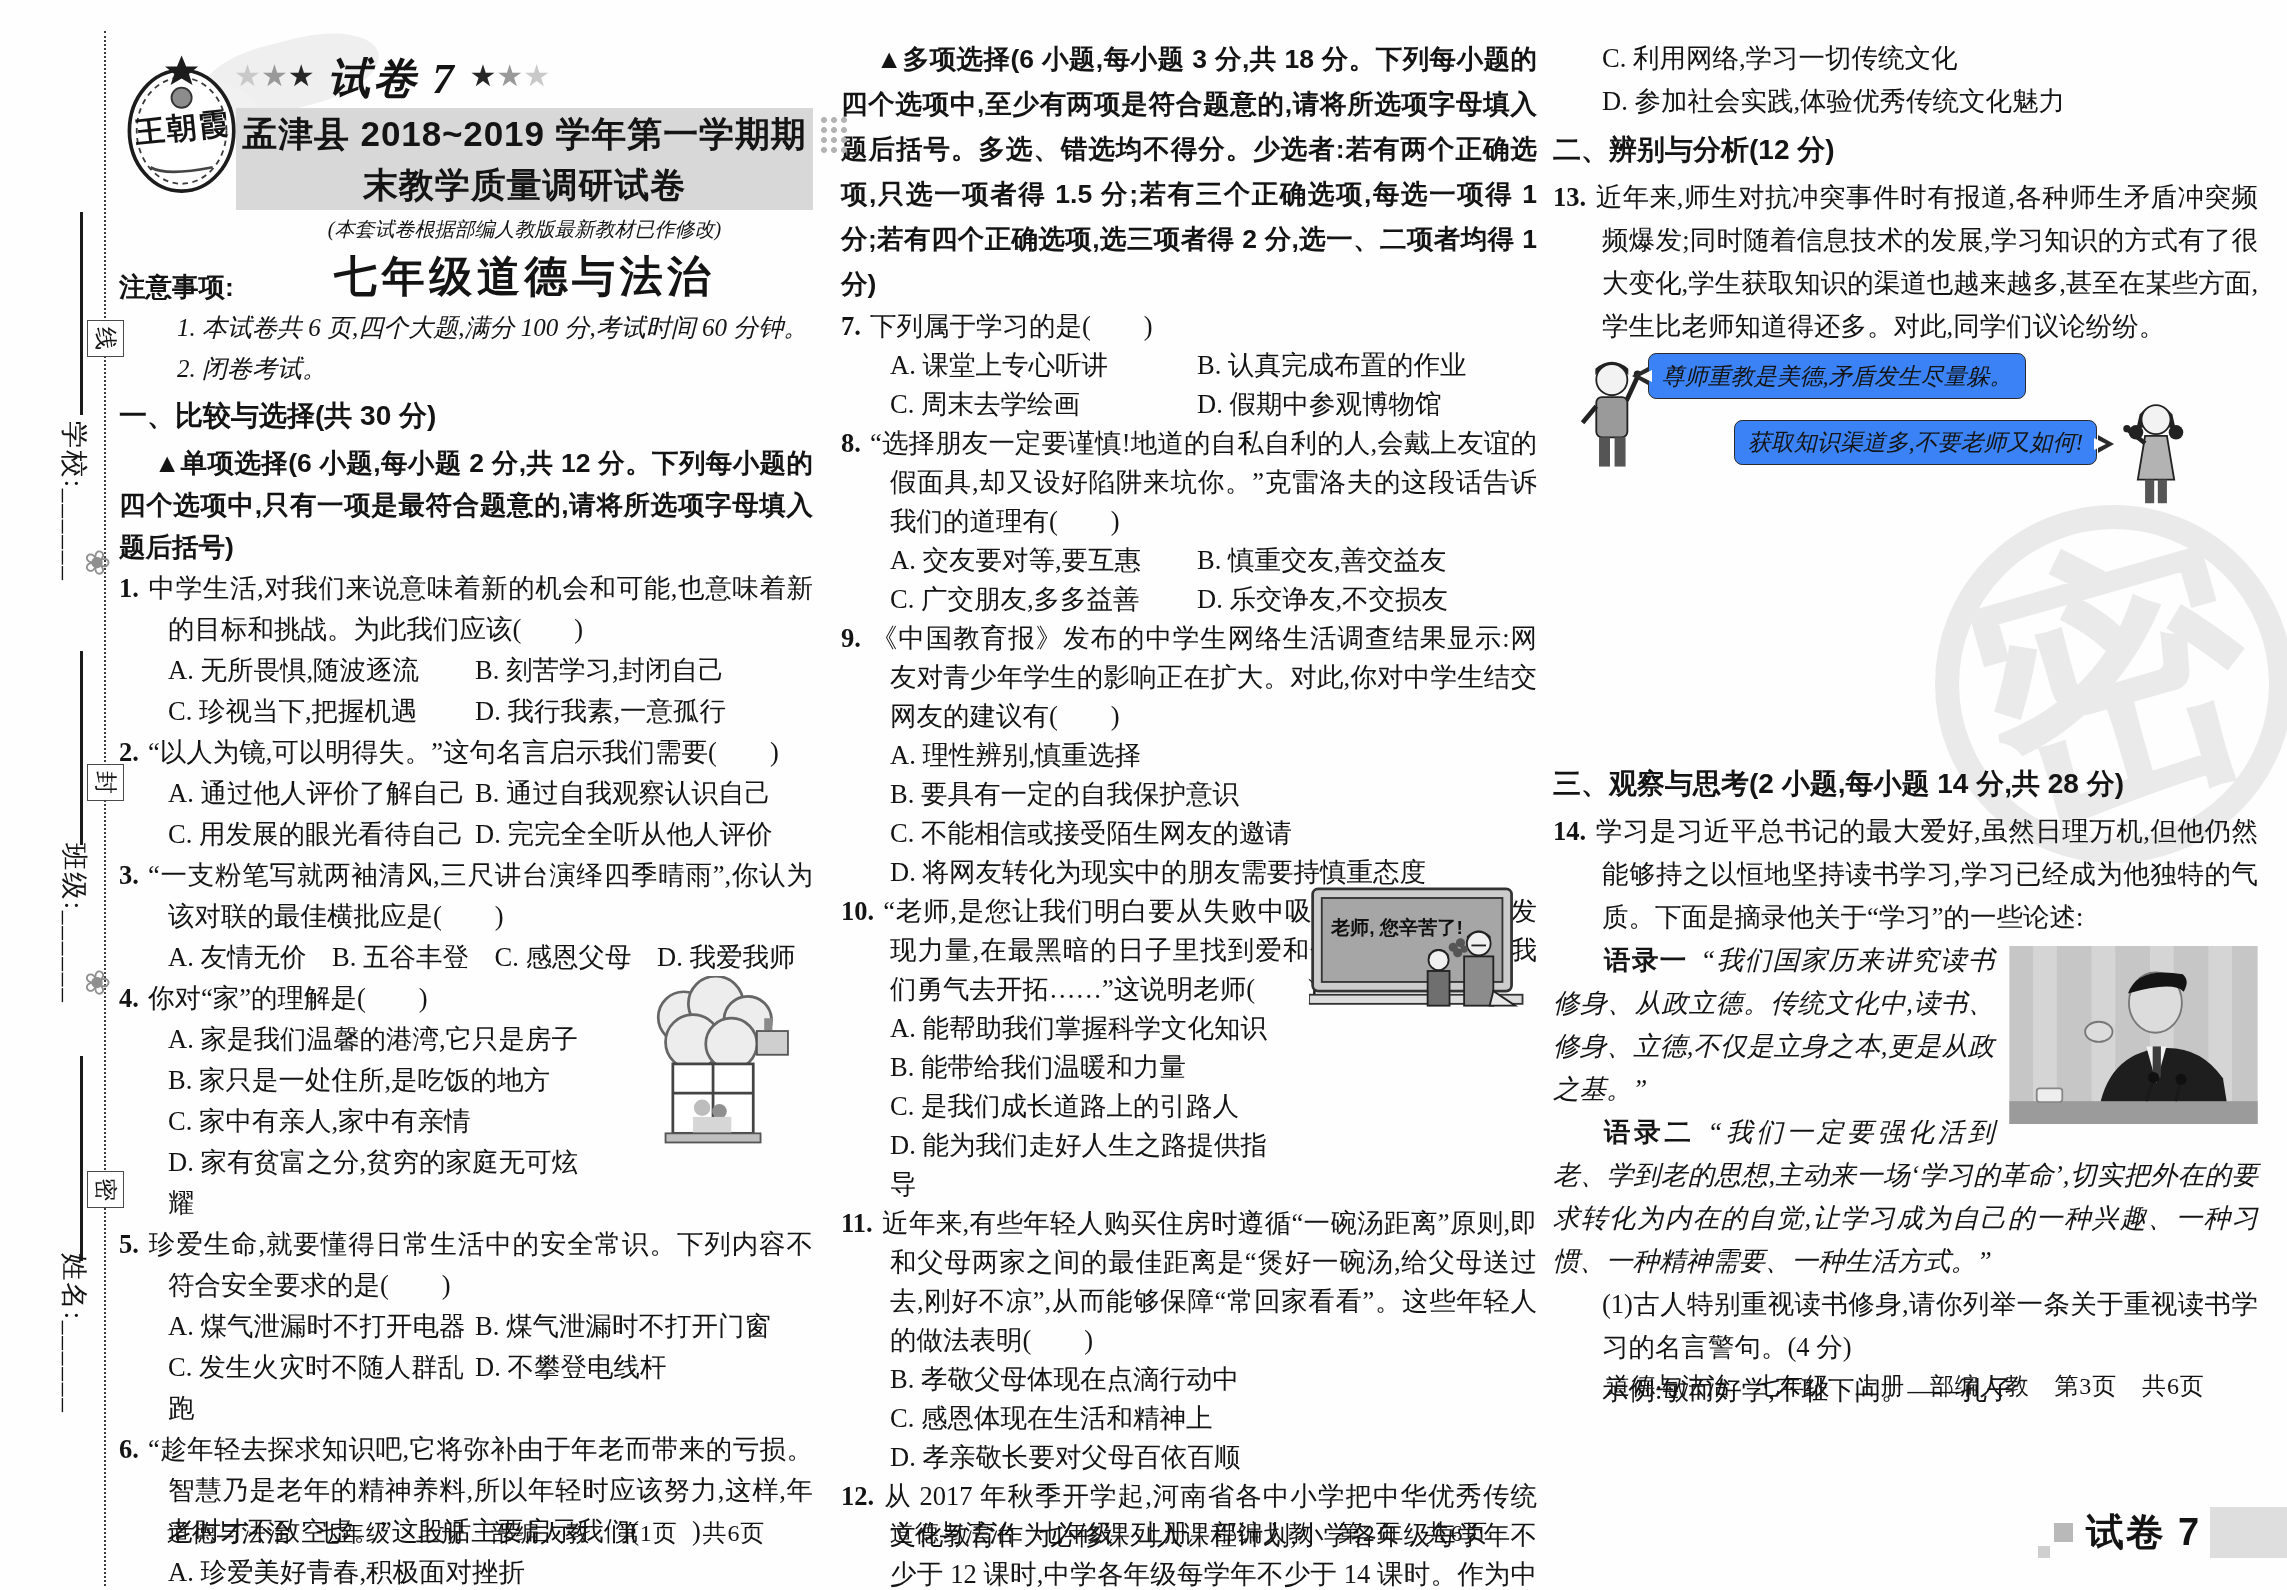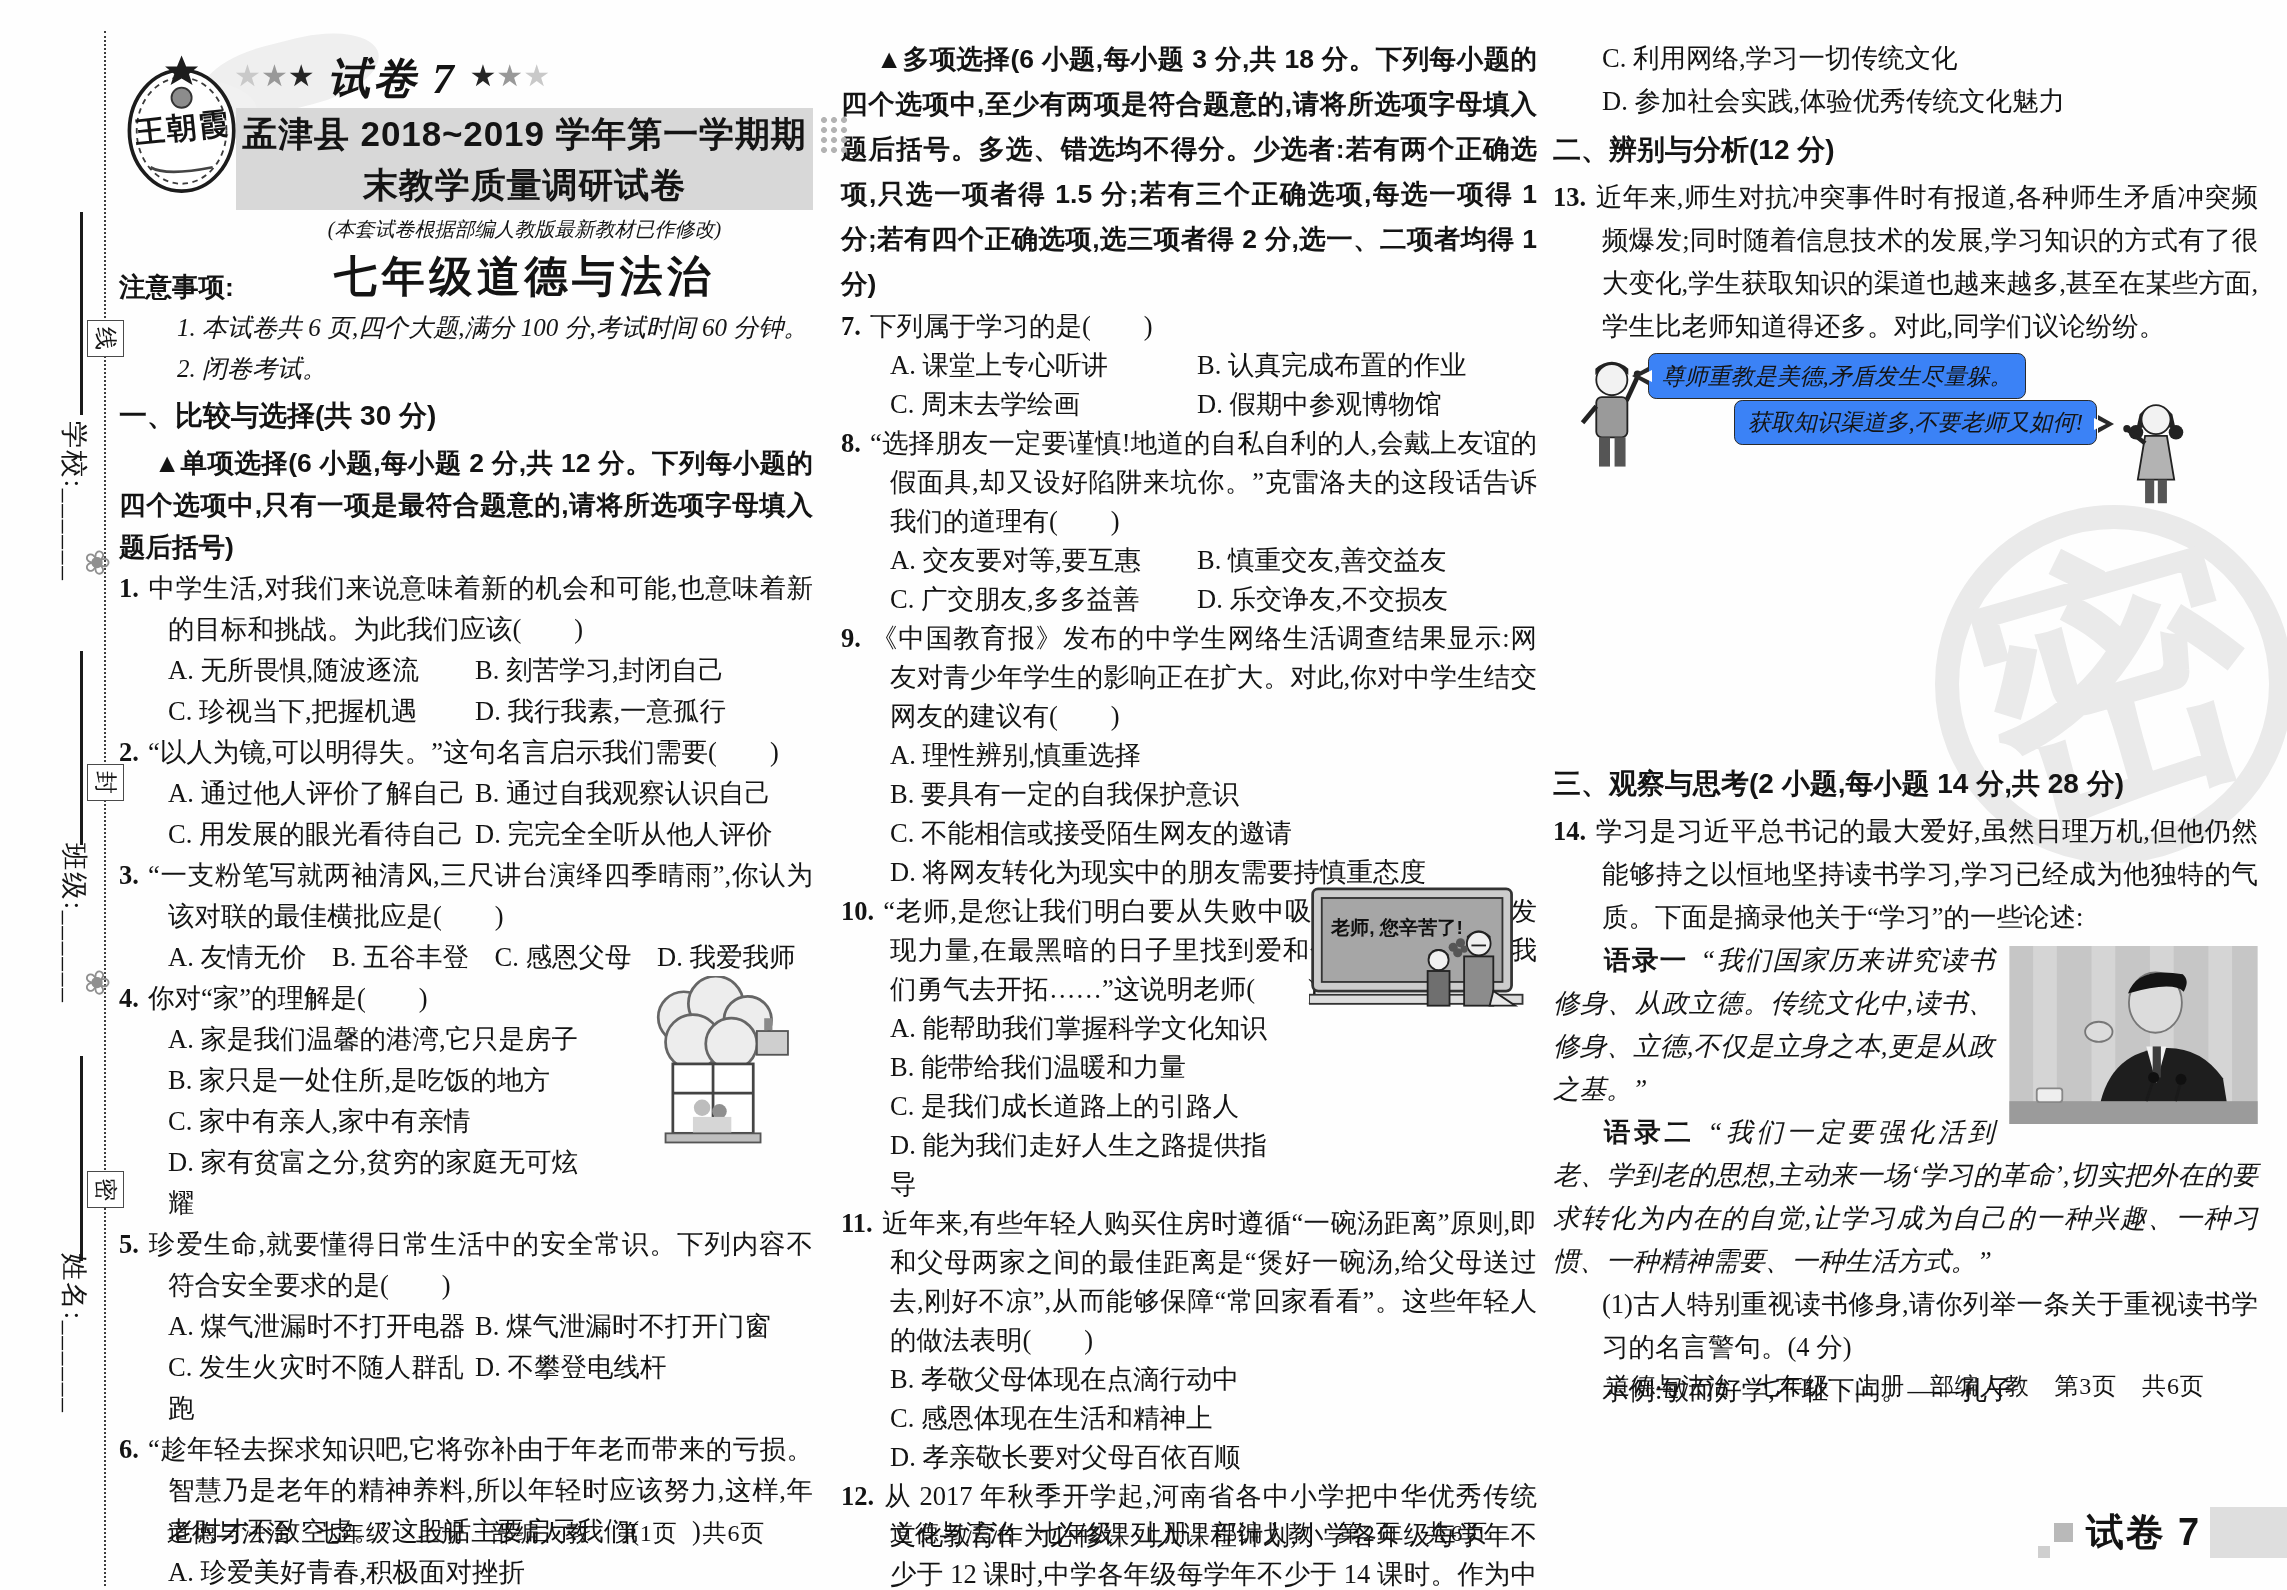--- a/index.html
+++ b/index.html
@@ -58,21 +58,21 @@
   .house{position:absolute;right:14.6px;top:-1.8px}
   .board{position:absolute;right:9.1px;top:-7.3px}
 
   
   .cartoon{position:relative;height:175px;margin-top:3.7px}
   .bub{position:absolute;background:#3b82f6;border:1.8px solid #2a2a2a;border-radius:8.2px;
        font-size:23px;line-height:31px;padding:6.4px 12.8px;white-space:nowrap;font-style:italic}
   .b1{left:95px;top:1.8px}
   .b1::after{content:"";position:absolute;left:-26.5px;top:12.8px;border:9.1px solid transparent;border-right:16.4px solid #2a2a2a}
   .b1::before{content:"";position:absolute;left:-15.5px;top:15.5px;border:6.4px solid transparent;border-right:12.8px solid #fff;z-index:1}
-  .b2{left:181px;top:48px}
+  .b2{left:181px;top:68px}
   .b2::after{content:"";position:absolute;right:-26.5px;top:14.6px;border:9.1px solid transparent;border-left:16.4px solid #2a2a2a}
   .b2::before{content:"";position:absolute;right:-15.5px;top:17.4px;border:6.4px solid transparent;border-left:12.8px solid #fff;z-index:1}
   .kid1{position:absolute;left:24px;top:3.7px}
   .kid2{position:absolute;left:563px;top:40px}
 
   
   .gap3{margin-top:230px}
   .xi{float:right;width:249px;height:178px;margin:7.3px 0 5.5px 14.6px}
   .quote{font-size:26.5px;line-height:43px;text-align:justify;margin:0;text-indent:51px}
   .quote .qtext{font-style:italic}

